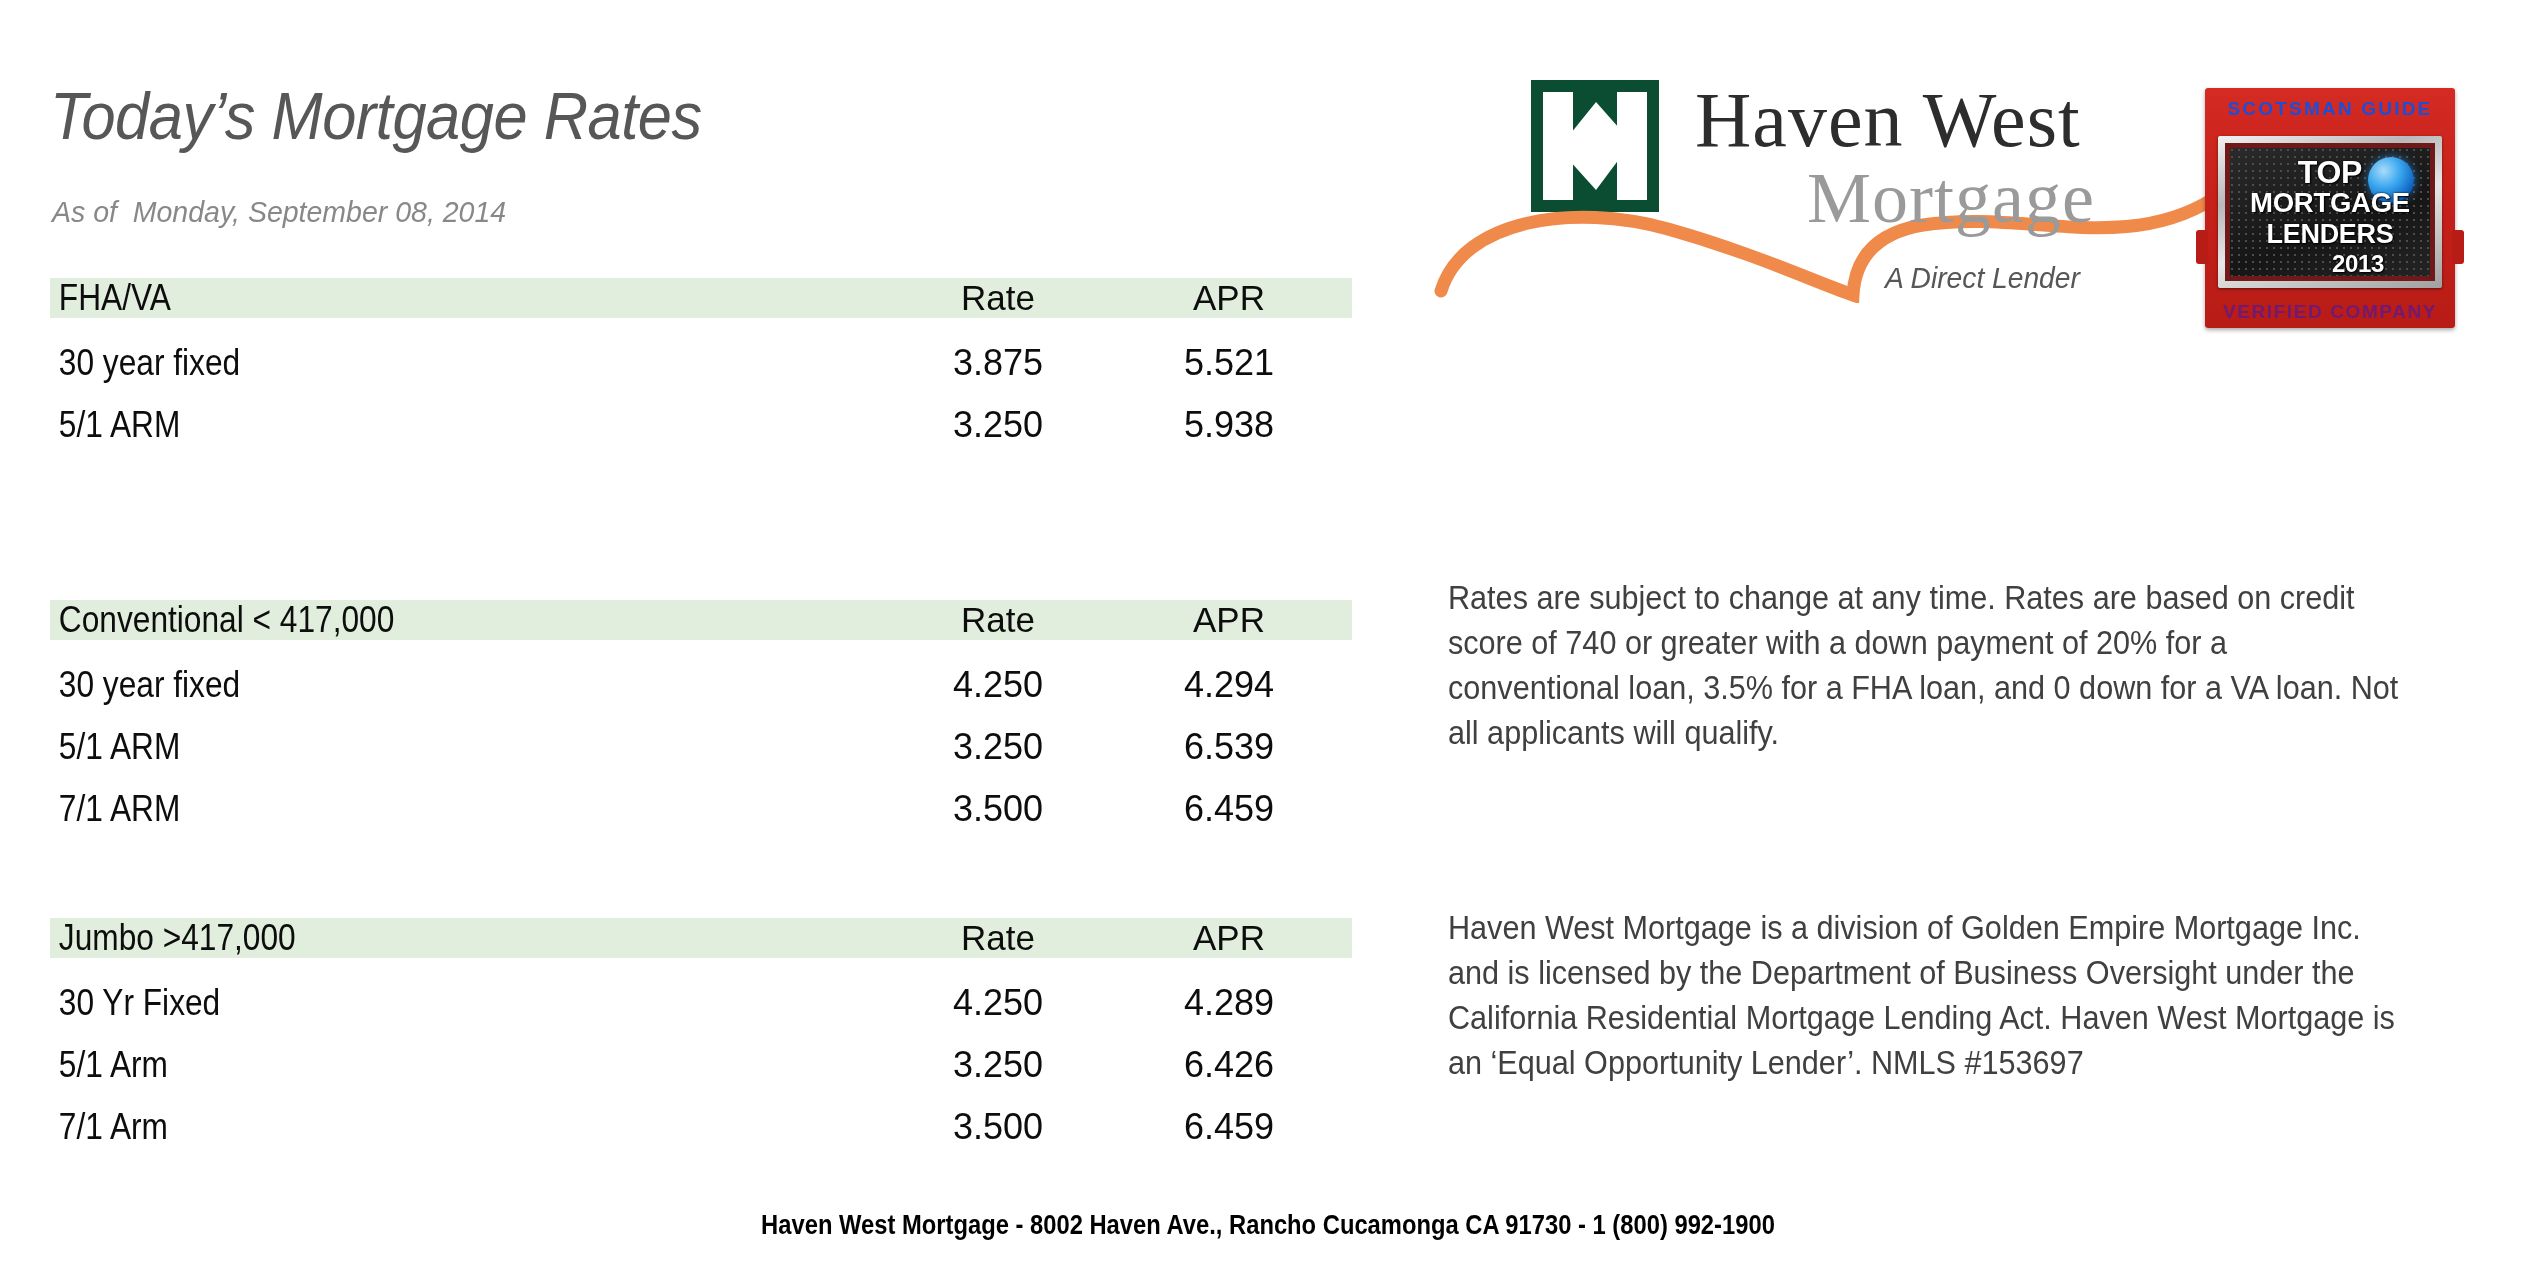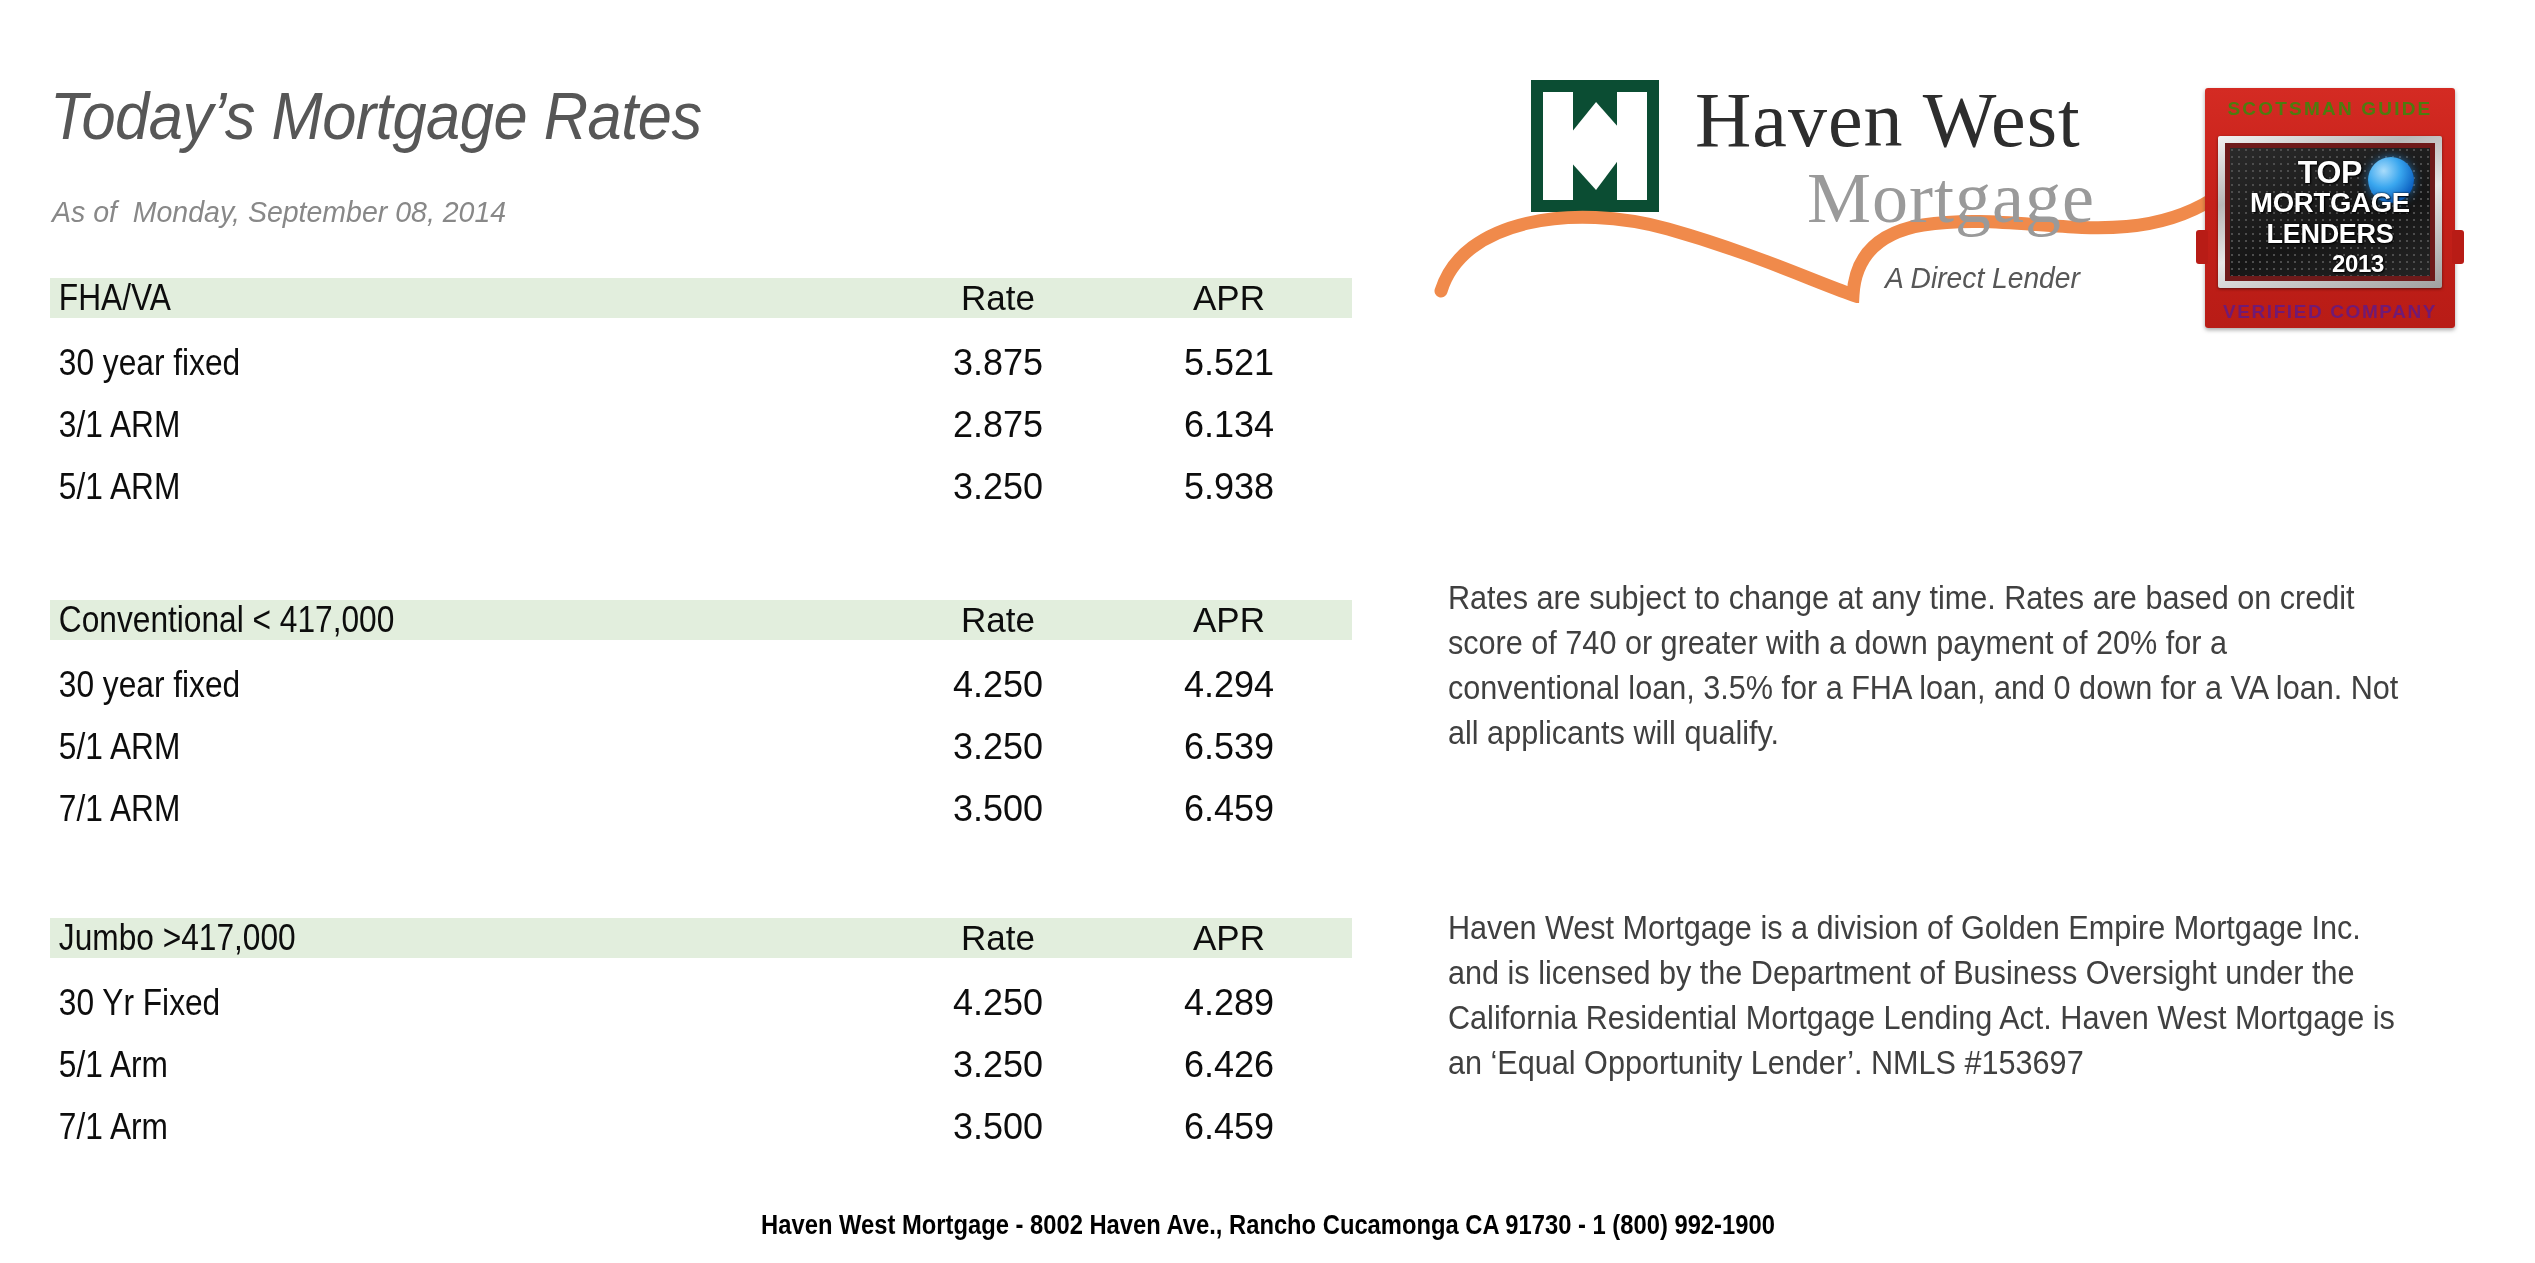--- a/index.html
+++ b/index.html
@@ -229,21 +229,21 @@
 
   #badge-top-text {
     position: absolute;
     left: 0;
     top: 55px;
     width: 250px;
     text-align: center;
     font-size: 19px;
     font-weight: bold;
     letter-spacing: 2.2px;
-    color: #4d7c0f;
+    color: #1d4ed8;
     white-space: nowrap;
   }
   #badge-bottom-text {
     position: absolute;
     left: 0;
     top: 258px;
     width: 250px;
     text-align: center;
     font-size: 19px;
     font-weight: bold;
@@ -339,25 +339,20 @@
   <div class="rate-table" id="table-fha">
     <div class="rate-header-row">
       <div class="col-label">FHA/VA</div>
       <div class="col-rate">Rate</div>
       <div class="col-apr">APR</div>
     </div>
     <div class="rate-row first-body">
       <div class="col-label">30 year fixed</div>
       <div class="col-rate">3.875</div>
       <div class="col-apr">5.521</div>
-    </div>
-    <div class="rate-row">
-      <div class="col-label">3/1 ARM</div>
-      <div class="col-rate">2.875</div>
-      <div class="col-apr">6.134</div>
     </div>
     <div class="rate-row">
       <div class="col-label">5/1 ARM</div>
       <div class="col-rate">3.250</div>
       <div class="col-apr">5.938</div>
     </div>
   </div>
 
   <div class="rate-table" id="table-conv">
     <div class="rate-header-row">

